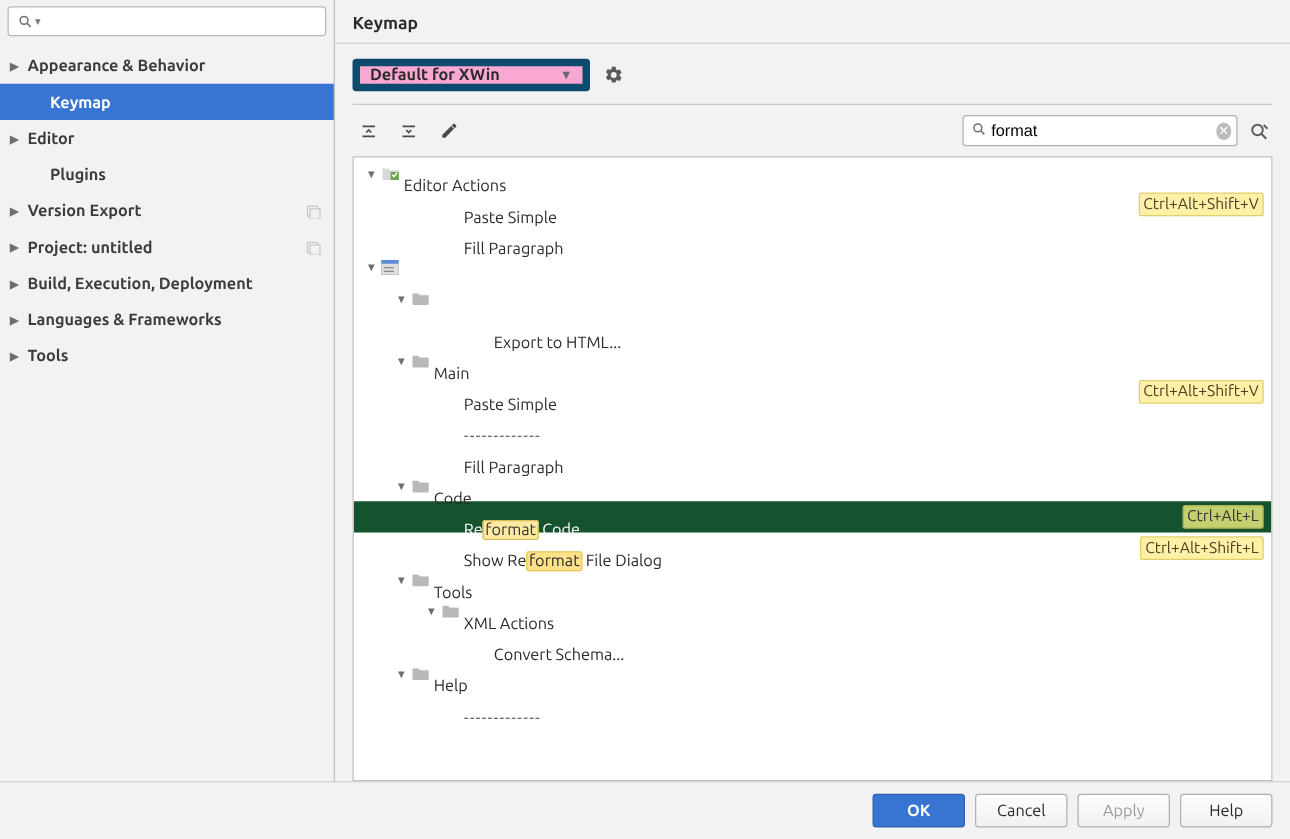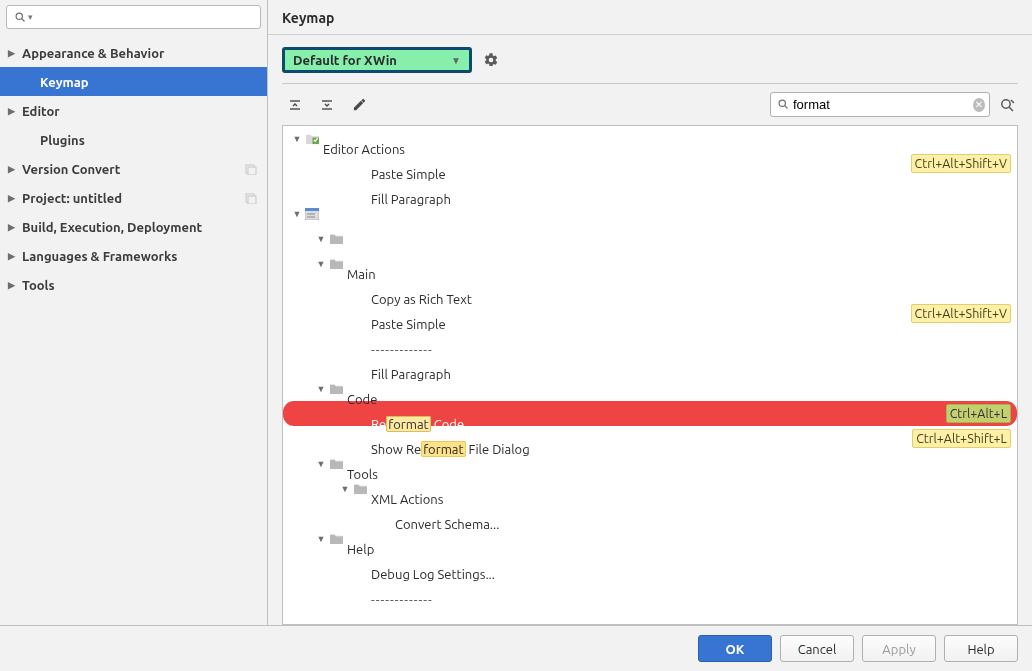--- a/index.html
+++ b/index.html
@@ -117,22 +117,22 @@
 
   .scheme-row {
     display: flex;
     align-items: center;
     gap: 8px;
     padding: 4px 0 10px 0;
   }
   .combo {
     width: 190px;
     height: 26px;
-    background: #86efac;
-    border: 3px solid #0c4a6e;
+    background: #f9a8d4;
+    border: 6px solid #0c4a6e;
     border-radius: 3px;
     display: flex;
     align-items: center;
     padding: 0 8px;
     font-weight: 600;
     font-size: 13px;
     justify-content: space-between;
   }
   .gear-btn {
     width: 22px; height: 22px;
@@ -202,23 +202,22 @@
   .trow .tshort {
     font-size: 12.5px;
     padding: 0px 3px;
     border-radius: 2px;
     background: #fff0a8;
     border: 1px solid #e0cf6b;
     color: #4a4020;
     line-height: 17px;
   }
   .trow.selected-row {
-    background:#ef4444;
+    background:#14532d;
     color:#fff;
-    border-radius:11px;
   }
   .trow.selected-row .tarrow,
   .trow.selected-row .ticon { color:#fff; }
   .trow.selected-row .tshort {
     background:#c4cf70;
     border-color:#a7b34e;
     color:#333;
   }
   .hl {
     background:#fde28a;
@@ -299,21 +298,21 @@
         <div class="nav-row">
           <span class="arrow">▶</span>
           <span>Editor</span>
         </div>
         <div class="nav-row child">
           <span class="arrow"></span>
           <span>Plugins</span>
         </div>
         <div class="nav-row">
           <span class="arrow">▶</span>
-          <span>Version Convert</span>
+          <span>Version Export</span>
           <span class="badge-ic"><svg viewBox="0 0 12 12" width="12" height="12" fill="none" stroke="#777" stroke-width="1">
               <rect x="1" y="2" width="8" height="8"></rect>
               <rect x="3" y="4" width="8" height="8" fill="#f2f2f2"></rect>
             </svg></span>
         </div>
         <div class="nav-row">
           <span class="arrow">▶</span>
           <span>Project: untitled</span>
           <span class="badge-ic"><svg viewBox="0 0 12 12" width="12" height="12" fill="none" stroke="#777" stroke-width="1">
               <rect x="1" y="2" width="8" height="8"></rect>
@@ -438,40 +437,40 @@
             <span class="indent" style="width: 32px;"></span>
             <span class="tarrow">▼</span>
             <span class="ticon">
               <svg class="folder-svg" viewBox="0 0 16 14">
                 <path fill="#b8b8b8" d="M1,3 h5 l1.5,1.5 H15 V12 a1,1 0 0 1 -1,1 H2 a1,1 0 0 1 -1,-1 Z"></path>
                 <path fill="#d8d8d8" d="M1,3 h5 l1.5,1.5 H14 V4 H7 L5.5,2.5 H2 a1,1 0 0 0 -1,1 Z"></path>
               </svg>
             </span>
           </div>
           <div class="trow">
+            <span class="indent" style="width: 80px;"></span>
+            <span class="tarrow"></span>
+            <span class="ticon"></span>
+            <span class="tlabel">Export to HTML...</span>
+          </div>
+          <div class="trow">
             <span class="indent" style="width: 32px;"></span>
             <span class="tarrow">▼</span>
             <span class="ticon">
               <svg class="folder-svg" viewBox="0 0 16 14">
                 <path fill="#b8b8b8" d="M1,3 h5 l1.5,1.5 H15 V12 a1,1 0 0 1 -1,1 H2 a1,1 0 0 1 -1,-1 Z"></path>
                 <path fill="#d8d8d8" d="M1,3 h5 l1.5,1.5 H14 V4 H7 L5.5,2.5 H2 a1,1 0 0 0 -1,1 Z"></path>
               </svg>
             </span>
             <span class="tlabel">Main</span>
           </div>
           <div class="trow">
             <span class="indent" style="width: 56px;"></span>
             <span class="tarrow"></span>
             <span class="ticon"></span>
-            <span class="tlabel">Copy as Rich Text</span>
-          </div>
-          <div class="trow">
-            <span class="indent" style="width: 56px;"></span>
-            <span class="tarrow"></span>
-            <span class="ticon"></span>
             <span class="tlabel">Paste Simple</span>
             <span class="tshort">Ctrl+Alt+Shift+V</span>
           </div>
           <div class="trow">
             <span class="indent" style="width: 56px;"></span>
             <span class="tarrow"></span>
             <span class="ticon"></span>
             <span class="tlabel sep-dashes">-------------</span>
           </div>
           <div class="trow">
@@ -536,26 +535,20 @@
           <div class="trow">
             <span class="indent" style="width: 32px;"></span>
             <span class="tarrow">▼</span>
             <span class="ticon">
               <svg class="folder-svg" viewBox="0 0 16 14">
                 <path fill="#b8b8b8" d="M1,3 h5 l1.5,1.5 H15 V12 a1,1 0 0 1 -1,1 H2 a1,1 0 0 1 -1,-1 Z"></path>
                 <path fill="#d8d8d8" d="M1,3 h5 l1.5,1.5 H14 V4 H7 L5.5,2.5 H2 a1,1 0 0 0 -1,1 Z"></path>
               </svg>
             </span>
             <span class="tlabel">Help</span>
-          </div>
-          <div class="trow">
-            <span class="indent" style="width: 56px;"></span>
-            <span class="tarrow"></span>
-            <span class="ticon"></span>
-            <span class="tlabel">Debug Log Settings...</span>
           </div>
           <div class="trow">
             <span class="indent" style="width: 56px;"></span>
             <span class="tarrow"></span>
             <span class="ticon"></span>
             <span class="tlabel sep-dashes">-------------</span>
           </div>
         </div>
     </div>
   </div>

